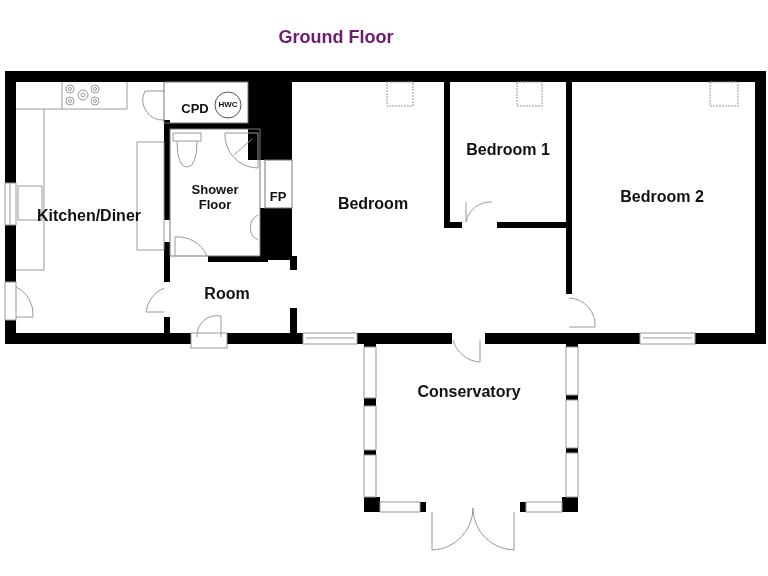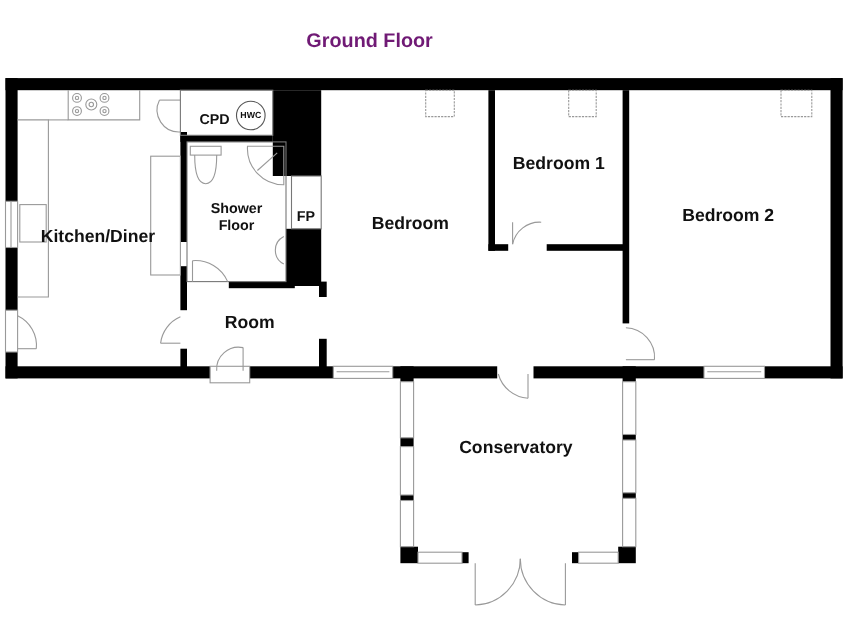--- a/index.html
+++ b/index.html
@@ -158,13 +158,13 @@
 <div class="lbl tiny" style="left:228px;top:105px;">HWC</div>
 <div class="lbl small" style="left:215px;top:198px;">
   <div>Shower</div>
   <div>Floor</div>
 </div>
 <div class="lbl small" style="left:278px;top:197px;">FP</div>
 <div class="lbl" style="left:227px;top:294px;">Room</div>
 <div class="lbl" style="left:373px;top:204px;">Bedroom</div>
 <div class="lbl" style="left:508px;top:150px;">Bedroom 1</div>
 <div class="lbl" style="left:662px;top:197px;">Bedroom 2</div>
-<div class="lbl" style="left:469px;top:392px;margin-top:16px;">Conservatory</div>
+<div class="lbl" style="left:469px;top:392px;">Conservatory</div>
 
 </body></html>

